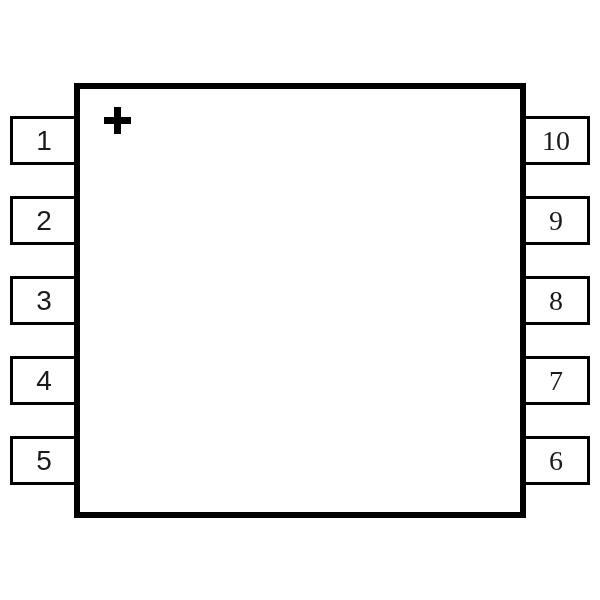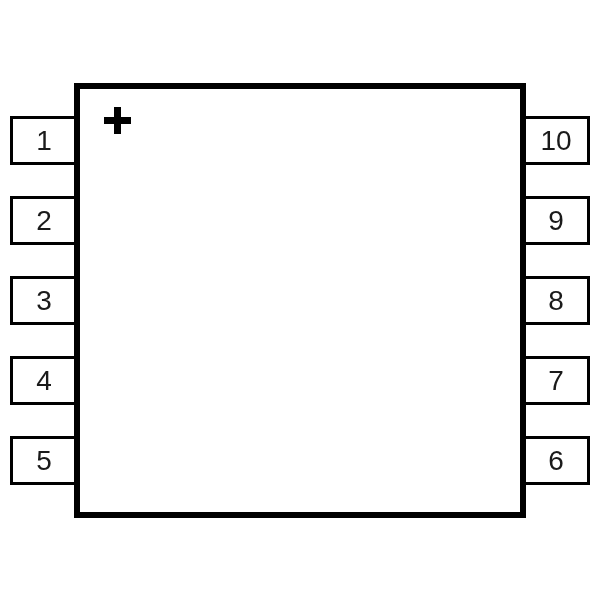--- a/index.html
+++ b/index.html
@@ -71,21 +71,21 @@
     display: flex;
     align-items: center;
     justify-content: center;
   }
   .pin .pin-num {
     font-size: 28px;
     color: #1a1a1a;
     line-height: 1;
   }
   .pin.left  { left: 10px; }
-  .pin.right { left: 522px; }
+  .pin.right { left: 522px; font-family: Liberation Serif, serif; }
   .r1 { top: 116px; }
   .r2 { top: 196px; }
   .r3 { top: 276px; }
   .r4 { top: 356px; }
   .r5 { top: 436px; }
 </style>
 </head>
 <body>
 
 <div class="canvas">

